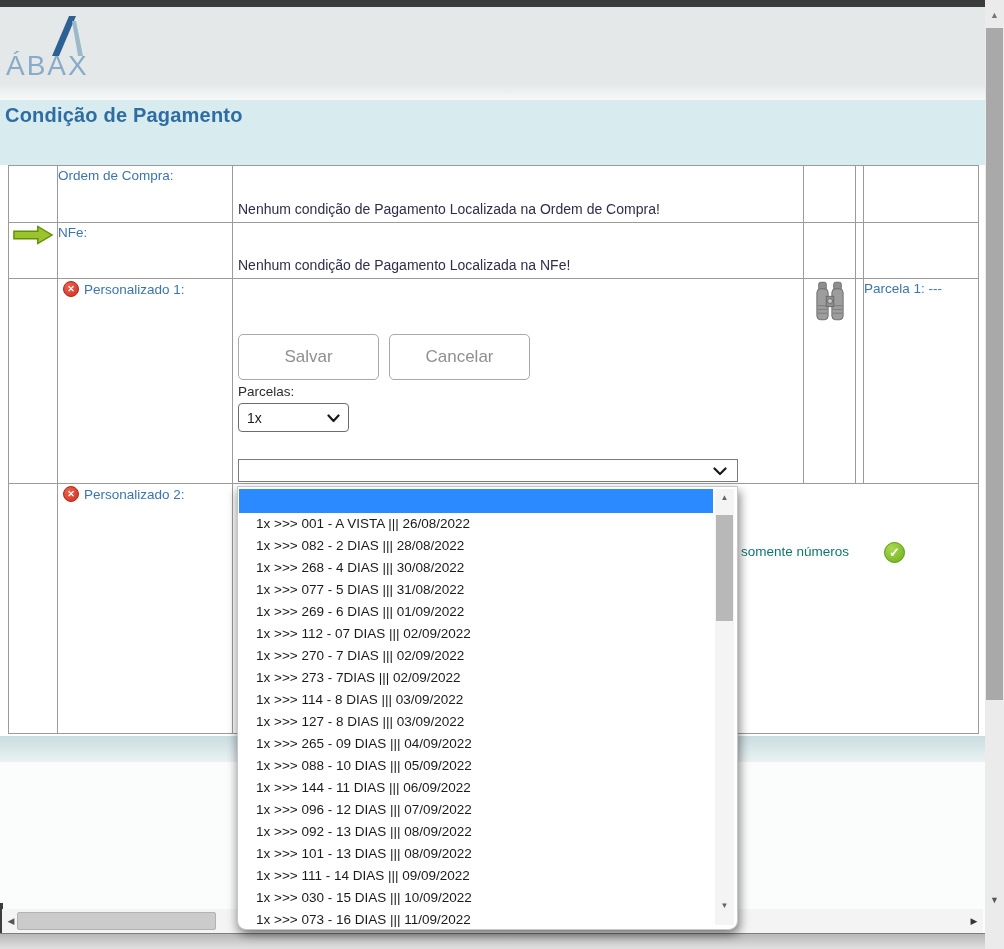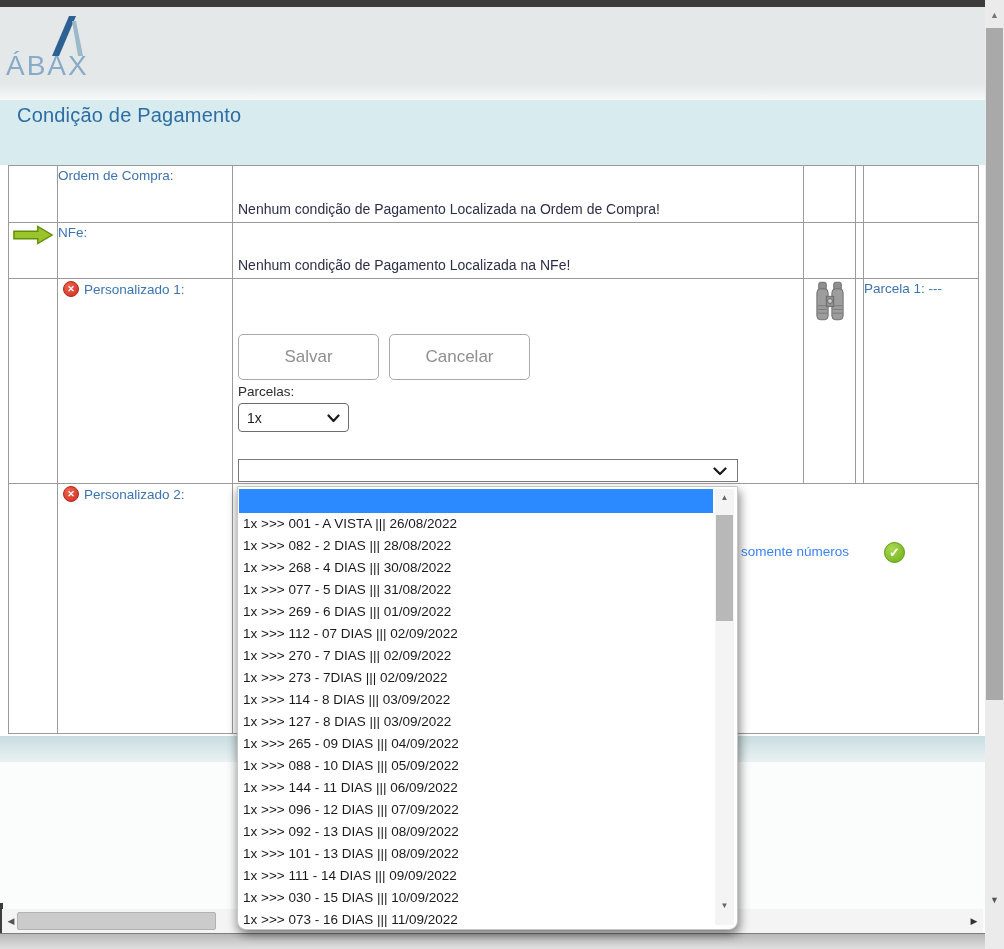--- a/index.html
+++ b/index.html
@@ -14,21 +14,21 @@
   
   .header { position:absolute; left:0; top:7px; width:985px; height:93px;
             background:linear-gradient(#e4e8e9 82%, #f7f9f9); }
   .logo { position:absolute; left:6px; top:3px; width:140px; height:86px; }
   .logo-mark { position:absolute; left:38px; top:6px; }
   .logo-text { position:absolute; left:0px; top:40px; font-size:28px; color:#87abc9;
                letter-spacing:2px; font-weight:400; }
 
   
   .titleband { position:absolute; left:0; top:100px; width:985px; height:65px; background:#d8ebee; }
-  .titleband h1 { font-size:20px; font-weight:normal; color:#2d6da3; padding:4px 0 0 5px; letter-spacing:0.2px;margin-left:12px; }
+  .titleband h1 { font-size:20px; font-weight:bold; color:#2d6da3; padding:4px 0 0 5px; letter-spacing:0.2px; }
 
   .content-bg { position:absolute; left:0; top:165px; width:985px; height:571px; background:#fff; }
   .teal-band { position:absolute; left:0; top:736px; width:985px; height:26px;
                background:linear-gradient(#c9dde0, #eaf2f3); }
 
   
   table.grid { position:absolute; left:8px; top:165px; width:970px; border-collapse:collapse; table-layout:fixed; }
   table.grid td { border:1px solid #9b9b9b; background:#fff; vertical-align:top; padding:0; }
   tr.r1 { height:57px;padding-left:20px; } tr.r2 { height:56px; } tr.r3 { height:205px; } tr.r4 { height:250px; }
 
@@ -62,30 +62,30 @@
   .select-small { position:absolute; left:5px; top:124px; width:111px; height:29px; background:#fff;
                   border:1.5px solid #6d6d6d; border-radius:4px; display:flex; align-items:center;
                   justify-content:space-between; padding:0 8px 0 8px; cursor:pointer; }
   .select-small .val { font-size:14px; color:#1b1b1b; }
   .select-wide { position:absolute; left:5px; top:180px; width:500px; height:23px; background:#fff;
                  border:1px solid #7a7a7a; display:flex; align-items:center; justify-content:flex-end;
                  padding-right:10px; cursor:pointer; }
 
   
   .p2-cell { position:relative; }
-  .note-txt { position:absolute; left:508px; top:60px; font-size:13.5px; color:#3b82f6; white-space:nowrap; }
+  .note-txt { position:absolute; left:508px; top:60px; font-size:13.5px; color:#0f766e; white-space:nowrap; }
   .p2-check { left:651px; top:58px; }
 
   
   .dropdown { position:absolute; left:237px; top:486px; width:501px; height:444px; background:#fff;
               border:1px solid #c6c6c6; border-radius:0 0 9px 9px; z-index:50; overflow:hidden;
               box-shadow:3px 5px 10px rgba(0,0,0,0.38), -3px 4px 9px rgba(0,0,0,0.18); }
   .opt-selected { position:absolute; left:1px; top:2px; width:474px; height:24px; background:#2b8aff; cursor:pointer; }
   .opt-list { position:absolute; left:1px; top:26px; right:24px; }
-  .opt { height:22px; line-height:22px; padding-left:4px; font-size:13.5px; color:#1a1a1a;
+  .opt { height:22px; line-height:22px; padding-left:17px; font-size:13.5px; color:#1a1a1a;
          white-space:nowrap; cursor:pointer; }
   .dd-scroll { position:absolute; right:3px; top:2px; width:19px; height:436px; background:#f4f4f4; }
   .dd-up { position:absolute; top:0; left:0; width:19px; height:16px; display:flex; align-items:center;
            justify-content:center; font-size:8px; color:#666; cursor:pointer; }
   .dd-thumb { position:absolute; top:26px; left:1px; width:17px; height:106px; background:#b8b8b8; cursor:grab; }
   .dd-down { position:absolute; bottom:12px; left:0; width:19px; height:16px; display:flex; align-items:center;
            justify-content:center; font-size:8px; color:#666; cursor:pointer; }
 
   
   .vscroll { position:absolute; right:0; top:0; width:19px; height:949px; background:#ebebeb; z-index:10; }

